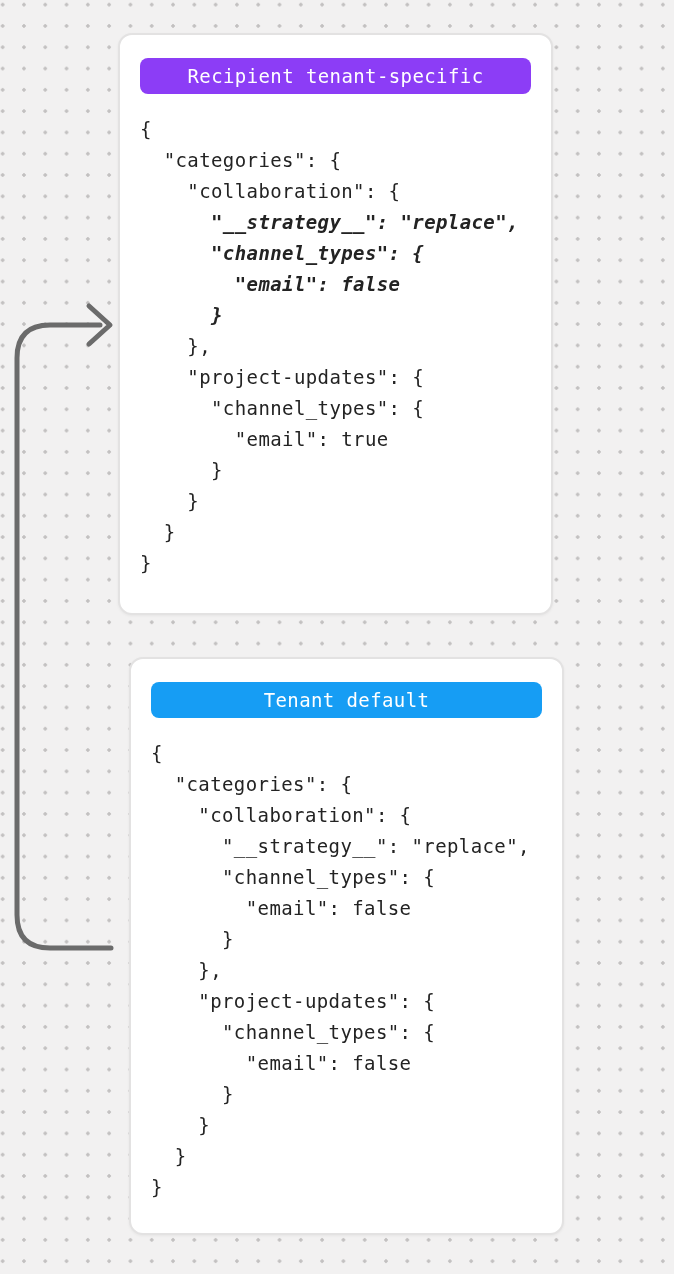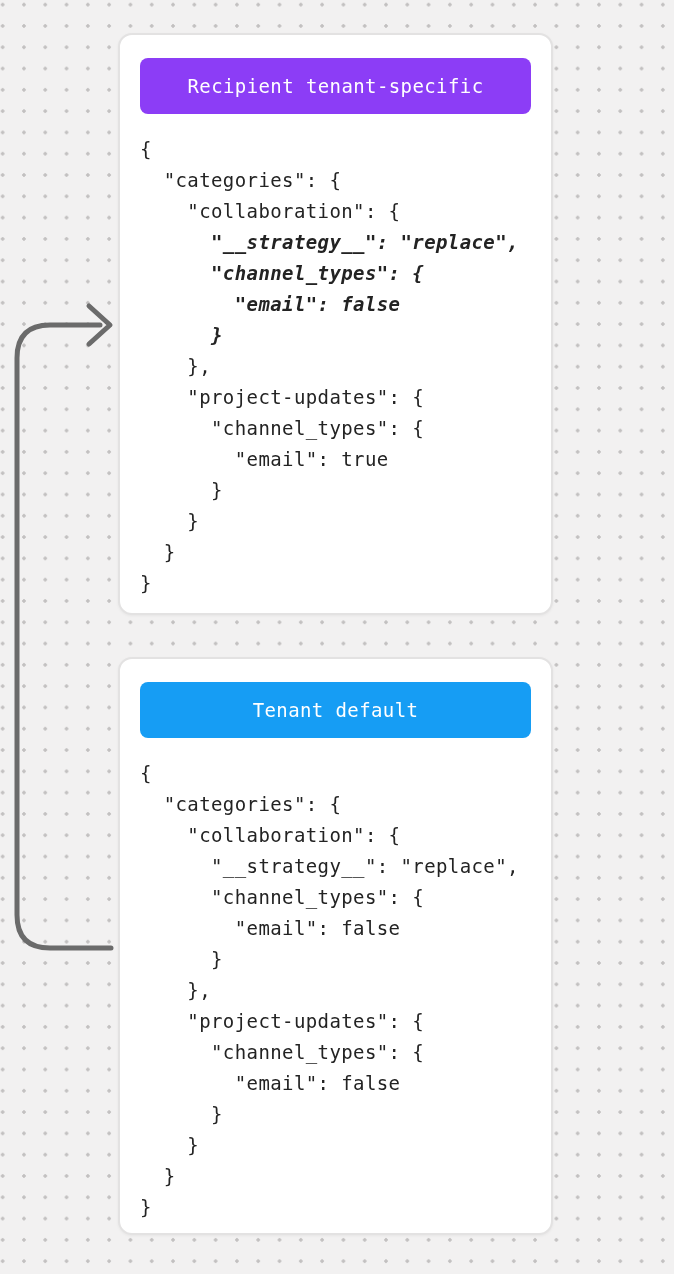--- a/index.html
+++ b/index.html
@@ -25,23 +25,23 @@
     left: 118px;
     width: 435px;
     box-sizing: border-box;
     background: #ffffff;
     border: 2px solid #e3e2e2;
     border-radius: 14px;
     padding: 23px 20px 0 20px;
     box-shadow: 0 1px 3px rgba(0,0,0,0.05);
   }
   .card-top { top: 33px; height: 582px; }
-  .card-bottom { top: 657px; height: 578px; }
+  .card-bottom { top: 657px; height: 578px; margin-left: 11px; }
   .badge {
-    height: 56px;
+    height: 36px;
     border-radius: 8px;
     display: flex;
     align-items: center;
     justify-content: center;
     color: #ffffff;
     font-size: 19px;
     letter-spacing: 0.4px;
     white-space: pre;
   }
   .code {

